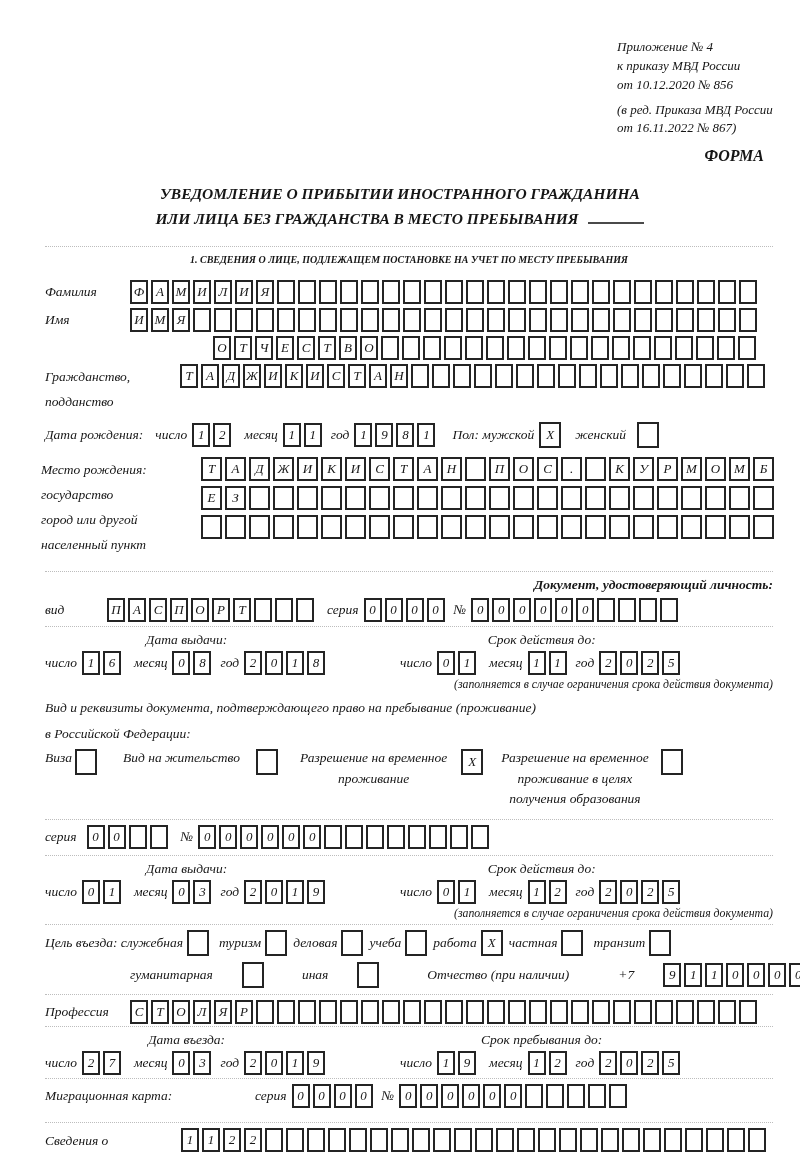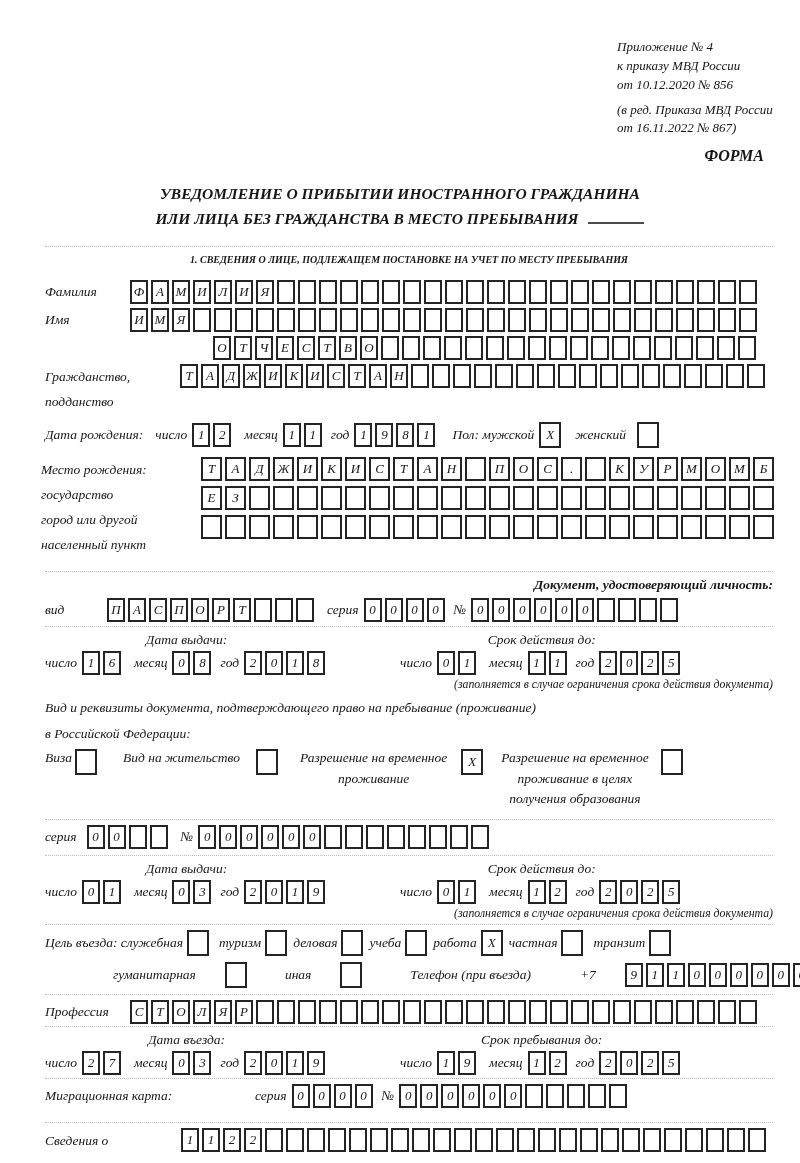--- a/index.html
+++ b/index.html
@@ -569,30 +569,30 @@
       <span class="slbl ml6">частная</span>
       <span class="cellrow cbx">
           <span class="cell"></span>
         </span>
       <span class="slbl ml10">транзит</span>
       <span class="cellrow cbx">
           <span class="cell"></span>
         </span>
     </div>
 
-    <div class="row" style="margin-left:68px;margin-bottom:6px;gap:24px;">
+    <div class="row" style="margin-left:85px;margin-bottom:6px;gap:24px;">
       <span class="slbl">гуманитарная</span>
       <span class="cellrow cbx">
           <span class="cell"></span>
         </span>
       <span class="slbl ml14">иная</span>
       <span class="cellrow cbx">
           <span class="cell"></span>
         </span>
-      <span class="slbl" style="margin-left:24px;">Телефон (при въезда)</span>
+      <span class="slbl" style="margin-left:24px;">Отчество (при наличии)</span>
       <span class="slbl" style="margin-left:20px;">+7</span>
       <span class="cellrow">
           <span class="cell">9</span>
           <span class="cell">1</span>
           <span class="cell">1</span>
           <span class="cell">0</span>
           <span class="cell">0</span>
           <span class="cell">0</span>
           <span class="cell">0</span>
           <span class="cell">0</span>

